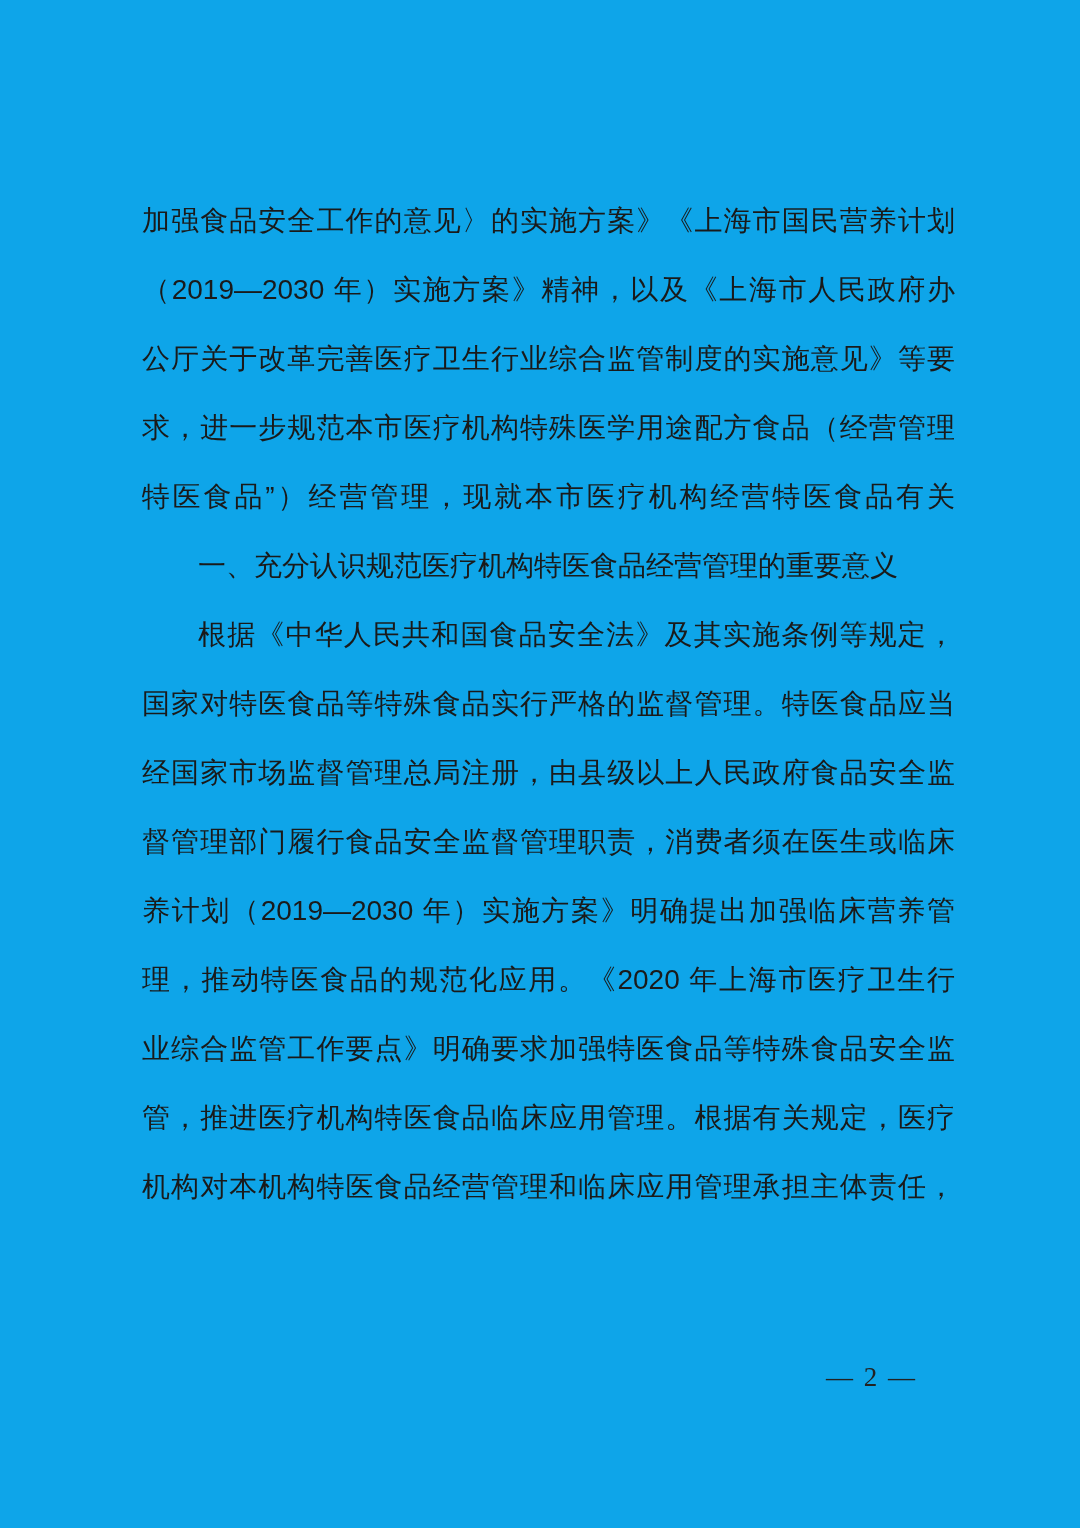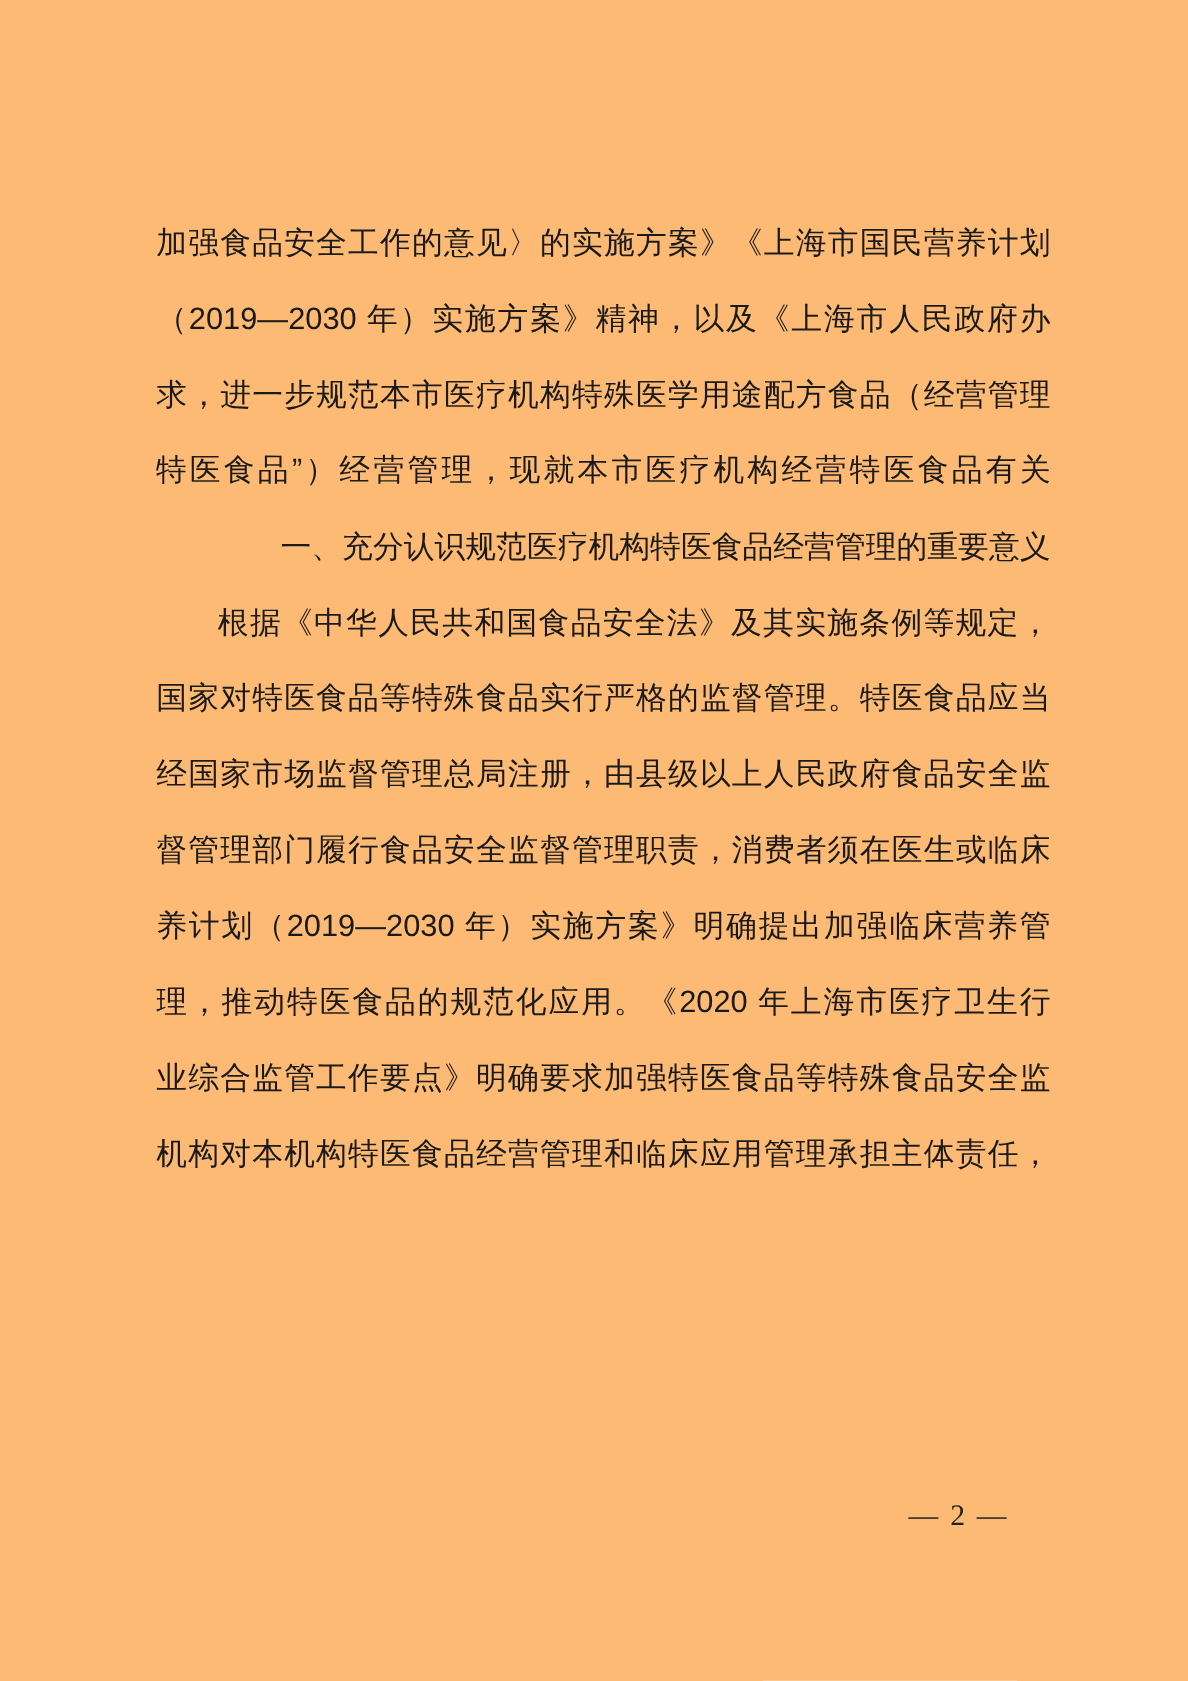--- a/index.html
+++ b/index.html
@@ -10,21 +10,21 @@
   body {
     width: 1080px;
     height: 1528px;
     position: relative;
     overflow: hidden;
     font-family: "Liberation Sans", sans-serif;
   }
   .doc-page {
     position: absolute;
     inset: 0;
-    background: #fdba74;
+    background: #0ea5e9;
   }
   .text-block {
     position: absolute;
     left: 142px;
     top: 186px;
     width: 813px;
     color: #1a1a1a;
     font-size: 28px;
     font-weight: 400;
   }
@@ -33,21 +33,20 @@
     line-height: 69px;
     overflow: hidden;
     white-space: normal;
   }
   .justify {
     text-align: justify;
     text-align-last: justify;
   }
   .indent {
     text-indent: 2em;
-    text-align: right;
   }
   .outdent {
     text-indent: -0.45em;
   }
   .page-number {
     position: absolute;
     top: 1362px;
     right: 163px;
     height: 30px;
     line-height: 30px;
@@ -58,28 +57,30 @@
   }
 </style>
 </head>
 <body>
 
 <div class="doc-page">
 
   <div class="text-block">
     <div class="line justify">加强食品安全工作的意见〉的实施方案》《上海市国民营养计划</div>
     <div class="line justify">（2019—2030 年）实施方案》精神，以及《上海市人民政府办</div>
+    <div class="line justify">公厅关于改革完善医疗卫生行业综合监管制度的实施意见》等要</div>
     <div class="line justify">求，进一步规范本市医疗机构特殊医学用途配方食品（经营管理</div>
     <div class="line justify outdent">“特医食品”）经营管理，现就本市医疗机构经营特医食品有关</div>
     <div class="line indent">一、充分认识规范医疗机构特医食品经营管理的重要意义</div>
     <div class="line indent justify">根据《中华人民共和国食品安全法》及其实施条例等规定，</div>
     <div class="line justify">国家对特医食品等特殊食品实行严格的监督管理。特医食品应当</div>
     <div class="line justify">经国家市场监督管理总局注册，由县级以上人民政府食品安全监</div>
     <div class="line justify">督管理部门履行食品安全监督管理职责，消费者须在医生或临床</div>
     <div class="line justify">养计划（2019—2030 年）实施方案》明确提出加强临床营养管</div>
     <div class="line justify">理，推动特医食品的规范化应用。《2020 年上海市医疗卫生行</div>
     <div class="line justify">业综合监管工作要点》明确要求加强特医食品等特殊食品安全监</div>
+    <div class="line justify">管，推进医疗机构特医食品临床应用管理。根据有关规定，医疗</div>
     <div class="line justify">机构对本机构特医食品经营管理和临床应用管理承担主体责任，</div>
   </div>
 
   <div class="page-number">— 2 —</div>
 
 </div>
 
 </body></html>

